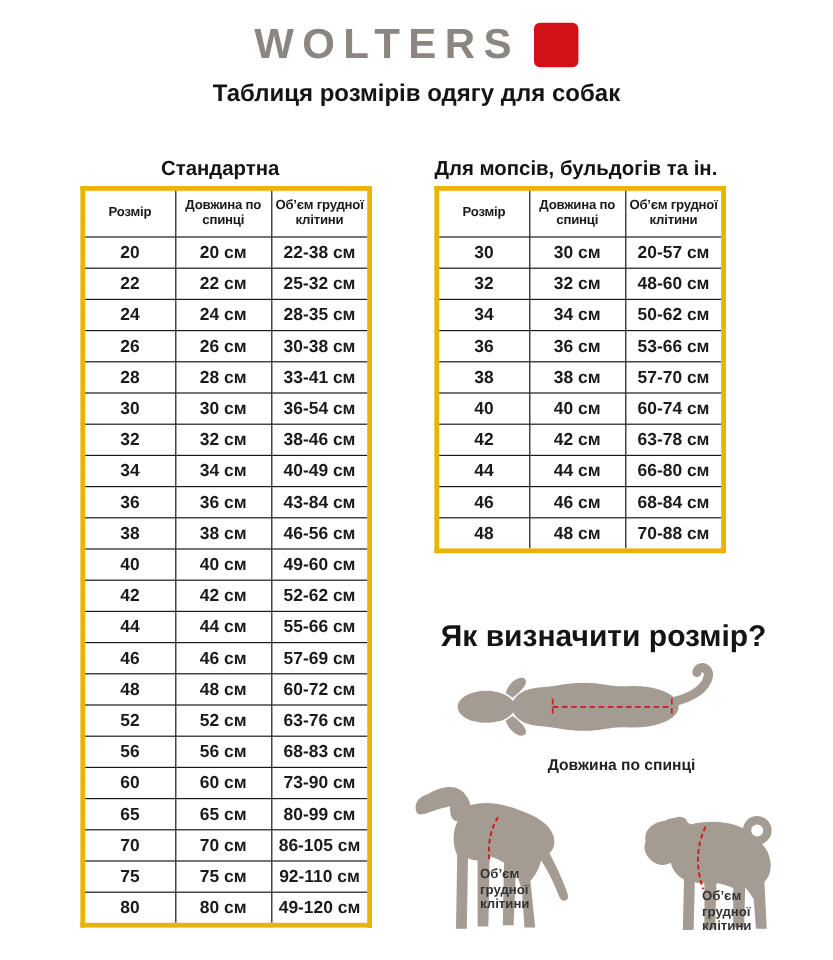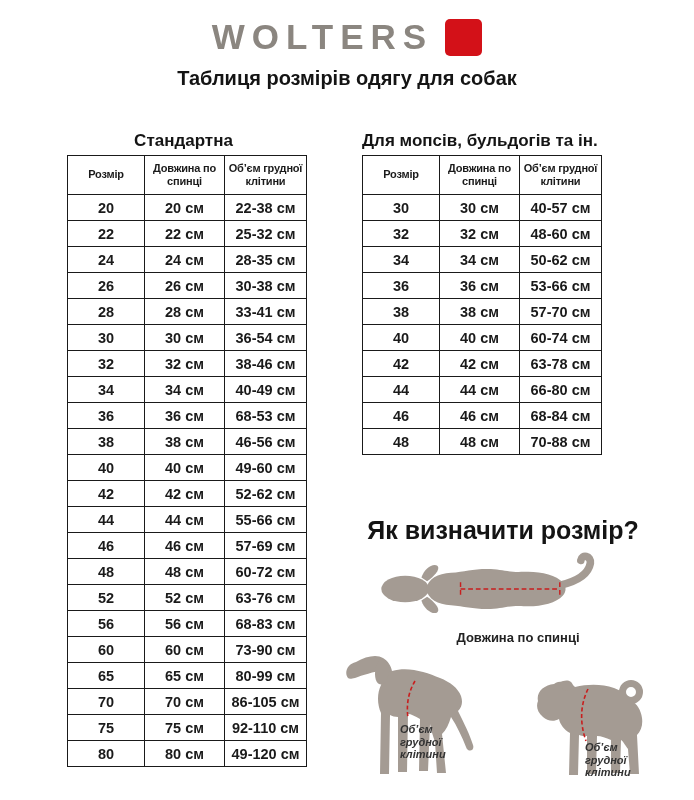--- a/index.html
+++ b/index.html
@@ -21,21 +21,21 @@
   }
   
   .col{position:absolute;top:129px;width:233px;}
   .col-left{left:67px;}
   .col-right{left:362px;}
   .table-caption{
     text-align:center;font-size:17px;font-weight:700;line-height:24px;height:26px;
     white-space:nowrap;color:#141414;
   }
   table.size-table{
-    border-collapse:collapse;table-layout:fixed;width:239px;border:1px solid #eab308;
+    border-collapse:collapse;table-layout:fixed;width:239px;border:4px solid #eab308;
   }
   table.size-table th{
     border:1px solid #1a1a1a;height:38px;font-size:11px;font-weight:700;
     text-align:center;vertical-align:middle;white-space:pre-line;line-height:1.2;
     letter-spacing:-0.2px;padding:0 1px;
   }
   table.size-table td{
     border:1px solid #1a1a1a;height:25px;font-size:14.5px;font-weight:700;
     text-align:center;vertical-align:middle;padding:0;
   }
@@ -47,21 +47,21 @@
   .topview-wrap{margin-top:4px;margin-left:38px;width:240px;height:84px;}
   .back-length-label{
     text-align:center;padding-left:30px;font-size:13px;font-weight:700;
     line-height:14px;color:#222;
   }
   .dogs-row{display:flex;align-items:flex-start;margin-top:2px;}
   .dog-wrap{position:relative;width:150px;height:133px;margin-left:5px;}
   .bulldog-wrap{position:relative;width:130px;height:102px;margin-left:42px;margin-top:30px;}
   .chest-label{
     position:absolute;font-size:11px;font-weight:700;line-height:1.15;color:#333;
-    white-space:pre-line;text-align:left;font-style:italic;
+    white-space:pre-line;text-align:left;
   }
   .chest-label-a{left:60px;top:76px;}
   .chest-label-b{left:53px;top:64px;}
 </style>
 </head>
 <body>
 
 <div class="page">
 
   <div class="header">
@@ -126,21 +126,21 @@
             <td>38-46 см</td>
           </tr>
           <tr>
             <td>34</td>
             <td>34 см</td>
             <td>40-49 см</td>
           </tr>
           <tr>
             <td>36</td>
             <td>36 см</td>
-            <td>68-53 см</td>
+            <td>43-84 см</td>
           </tr>
           <tr>
             <td>38</td>
             <td>38 см</td>
             <td>46-56 см</td>
           </tr>
           <tr>
             <td>40</td>
             <td>40 см</td>
             <td>49-60 см</td>
@@ -218,21 +218,21 @@
             <th>Довжина по
 спинці</th>
             <th>Об’єм грудної
 клітини</th>
           </tr>
         </thead>
       <tbody>
           <tr>
             <td>30</td>
             <td>30 см</td>
-            <td>40-57 см</td>
+            <td>20-57 см</td>
           </tr>
           <tr>
             <td>32</td>
             <td>32 см</td>
             <td>48-60 см</td>
           </tr>
           <tr>
             <td>34</td>
             <td>34 см</td>
             <td>50-62 см</td>

